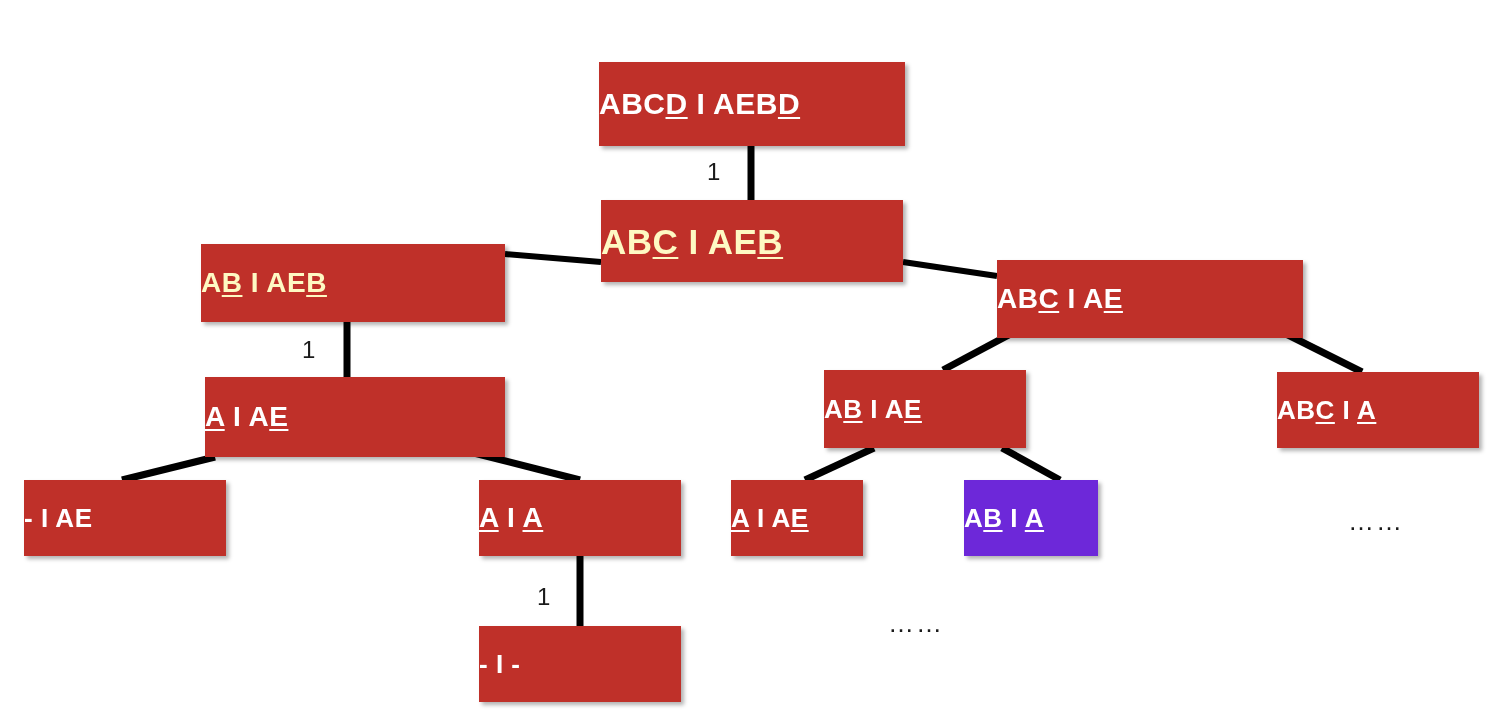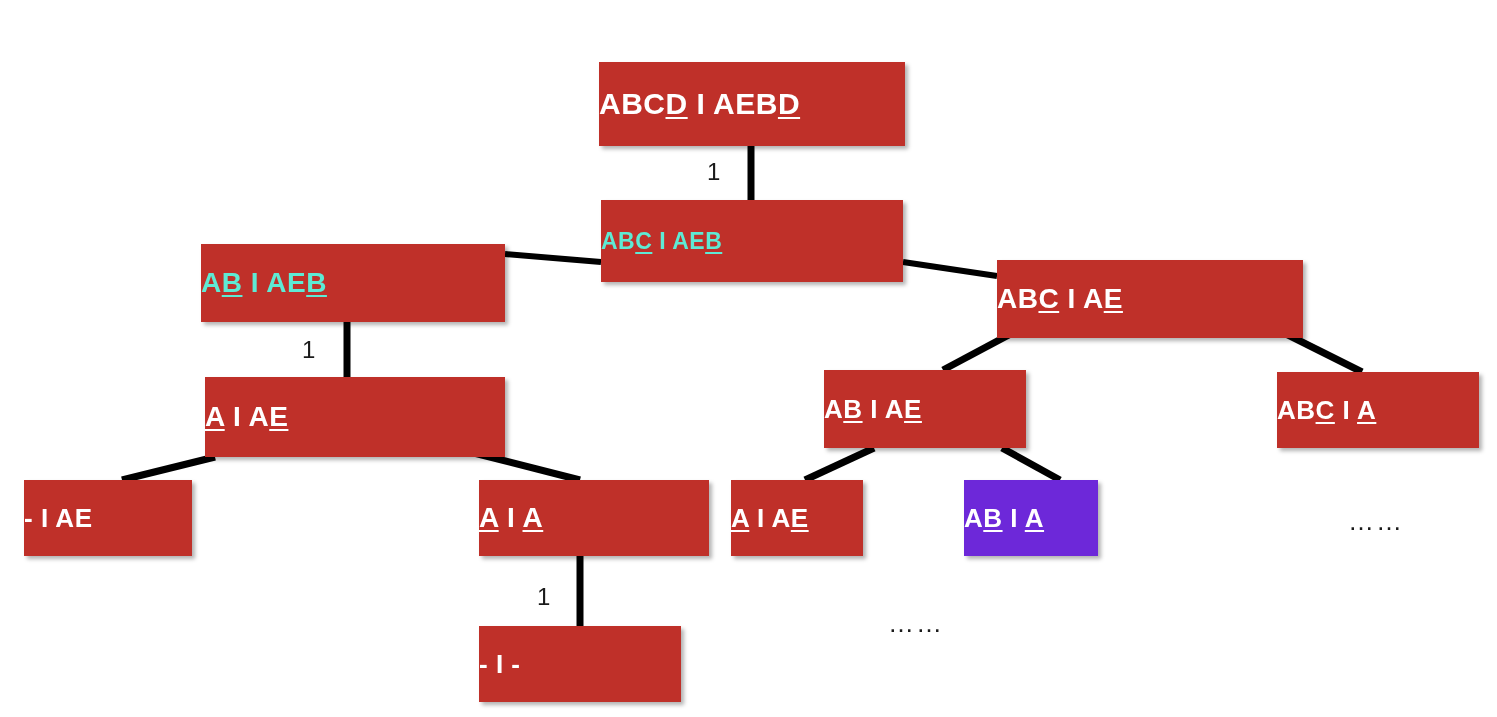--- a/index.html
+++ b/index.html
@@ -87,41 +87,41 @@
       <line x1="1262" y1="322" x2="1362" y2="372" stroke="#000000" stroke-width="7" stroke-linecap="butt"></line>
       <line x1="874" y1="448" x2="805" y2="480" stroke="#000000" stroke-width="7" stroke-linecap="butt"></line>
       <line x1="1002" y1="448" x2="1060" y2="480" stroke="#000000" stroke-width="7" stroke-linecap="butt"></line>
     </svg>
 
   <div id="node-layer">
       <div class="node" style="left: 599px; top: 62px; width: 306px; height: 84px; background: rgb(191, 48, 41);">
         <div class="node-label" style="font-size: 30px; color: rgb(255, 255, 255);"><span>ABC</span><u>D</u><span> I </span><span>AEB</span><u>D</u></div>
       </div>
       <div class="node" style="left: 601px; top: 200px; width: 302px; height: 82px; background: rgb(191, 48, 41);">
-        <div class="node-label" style="font-size: 23px; color: #5eead4;"><span>AB</span><u>C</u><span> I </span><span>AE</span><u>B</u></div>
+        <div class="node-label" style="font-size: 35px; color: #fef9c3;"><span>AB</span><u>C</u><span> I </span><span>AE</span><u>B</u></div>
       </div>
       <div class="node" style="left: 201px; top: 244px; width: 304px; height: 78px; background: rgb(191, 48, 41);">
-        <div class="node-label" style="font-size: 28px; color: #5eead4;"><span>A</span><u>B</u><span> I </span><span>AE</span><u>B</u></div>
+        <div class="node-label" style="font-size: 28px; color: #fef9c3;"><span>A</span><u>B</u><span> I </span><span>AE</span><u>B</u></div>
       </div>
       <div class="node" style="left: 997px; top: 260px; width: 306px; height: 78px; background: rgb(191, 48, 41);">
         <div class="node-label" style="font-size: 28px; color: rgb(255, 255, 255);"><span>AB</span><u>C</u><span> I </span><span>A</span><u>E</u></div>
       </div>
       <div class="node" style="left: 205px; top: 377px; width: 300px; height: 80px; background: rgb(191, 48, 41);">
         <div class="node-label" style="font-size: 28px; color: rgb(255, 255, 255);"><u>A</u><span> I </span><span>A</span><u>E</u></div>
       </div>
       <div class="node" style="left: 824px; top: 370px; width: 202px; height: 78px; background: rgb(191, 48, 41);">
         <div class="node-label" style="font-size: 26px; color: rgb(255, 255, 255);"><span>A</span><u>B</u><span> I </span><span>A</span><u>E</u></div>
       </div>
       <div class="node" style="left: 1277px; top: 372px; width: 202px; height: 76px; background: rgb(191, 48, 41);">
         <div class="node-label" style="font-size: 26px; color: rgb(255, 255, 255);"><span>AB</span><u>C</u><span> I </span><u>A</u></div>
       </div>
-      <div class="node" style="left: 24px; top: 480px; width: 168px; height: 76px; background: rgb(191, 48, 41);">
+      <div class="node" style="left: 24px; top: 480px; width: 202px; height: 76px; background: rgb(191, 48, 41);">
         <div class="node-label" style="font-size: 26px; color: rgb(255, 255, 255);"><span>- I AE</span></div>
       </div>
-      <div class="node" style="left: 479px; top: 480px; width: 230px; height: 76px; background: rgb(191, 48, 41);">
+      <div class="node" style="left: 479px; top: 480px; width: 202px; height: 76px; background: rgb(191, 48, 41);">
         <div class="node-label" style="font-size: 28px; color: rgb(255, 255, 255);"><u>A</u><span> I </span><u>A</u></div>
       </div>
       <div class="node" style="left: 731px; top: 480px; width: 132px; height: 76px; background: rgb(191, 48, 41);">
         <div class="node-label" style="font-size: 26px; color: rgb(255, 255, 255);"><u>A</u><span> I </span><span>A</span><u>E</u></div>
       </div>
       <div class="node" style="left: 964px; top: 480px; width: 134px; height: 76px; background: #6d28d9;">
         <div class="node-label" style="font-size: 26px; color: rgb(255, 255, 255);"><span>A</span><u>B</u><span> I </span><u>A</u></div>
       </div>
       <div class="node" style="left: 479px; top: 626px; width: 202px; height: 76px; background: rgb(191, 48, 41);">
         <div class="node-label" style="font-size: 26px; color: rgb(255, 255, 255);"><span>- I -</span></div>

